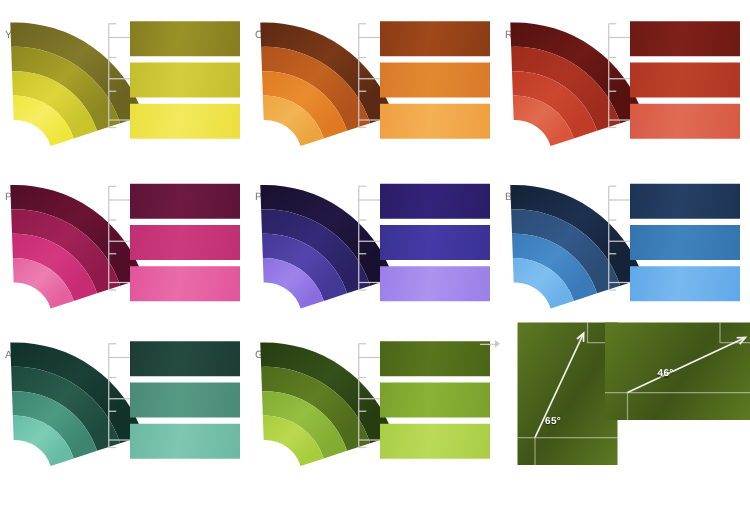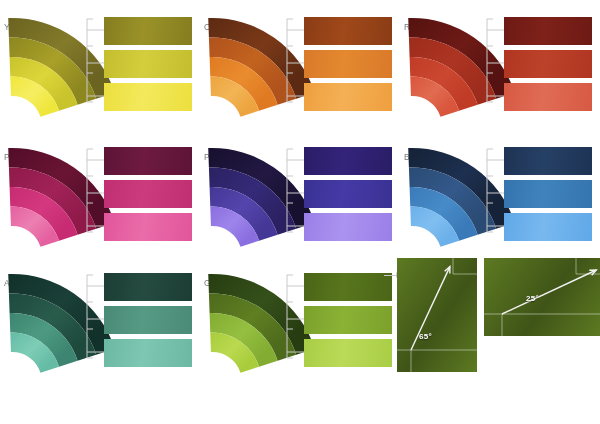--- a/index.html
+++ b/index.html
@@ -23,21 +23,21 @@
     position:absolute;left:0;width:88px;height:28px;
     box-sizing:border-box;
   }
   .sw.s0{top:0;}
   .sw.s1{top:33px;}
   .sw.s2{top:66px;}
 
   
   .angle-area{position:absolute;left:396px;top:258px;width:204px;height:124px;}
   .abox{position:absolute;overflow:hidden;}
-  .abox.tall{left:1px;top:0;width:80px;height:114px;}
+  .abox.tall{left:18px;top:0;width:80px;height:114px;}
   .abox.wide{left:88px;top:0;width:116px;height:78px;}
   .angle-label{
     position:absolute;color:#ffffff;font-size:8px;font-weight:bold;
     text-shadow:0 1px 1px rgba(0,0,0,.55);
     letter-spacing:.3px;
   }
   .green-arrow-line{
     position:absolute;left:384px;top:275px;width:14px;height:1px;
     background:#bfbfbf;
   }
@@ -635,16 +635,16 @@
         <div class="angle-label" style="left: 22px; top: 74px;">65°</div>
       </div>
       <div class="abox wide" style="background: linear-gradient(125deg, rgb(93, 122, 34) 0%, rgb(63, 84, 23) 55%, rgb(93, 122, 34) 100%);">
         <svg width="116" height="78" viewBox="0 0 116 78">
           <path d="M 0 56 L 116 56" stroke="rgba(255,255,255,0.45)" stroke-width="1" fill="none"></path>
           <path d="M 18 56 L 18 78" stroke="rgba(255,255,255,0.45)" stroke-width="1" fill="none"></path>
           <path d="M 92 0 L 92 16 L 116 16" stroke="rgba(255,255,255,0.45)" stroke-width="1" fill="none"></path>
           <path d="M 18 56 L 112.3 12.0" stroke="#f2f2f2" stroke-width="1.4" fill="none"></path>
           <path d="M 105.3 12.2 L 112.3 12.0 L 107.7 17.3" stroke="#f2f2f2" stroke-width="1.4" fill="none"></path>
         </svg>
-        <div class="angle-label" style="left: 42px; top: 36px;">25°</div>
+        <div class="angle-label" style="left: 42px; top: 36px;">46°</div>
       </div>
     </div>
   </div>
 
 </body></html>

